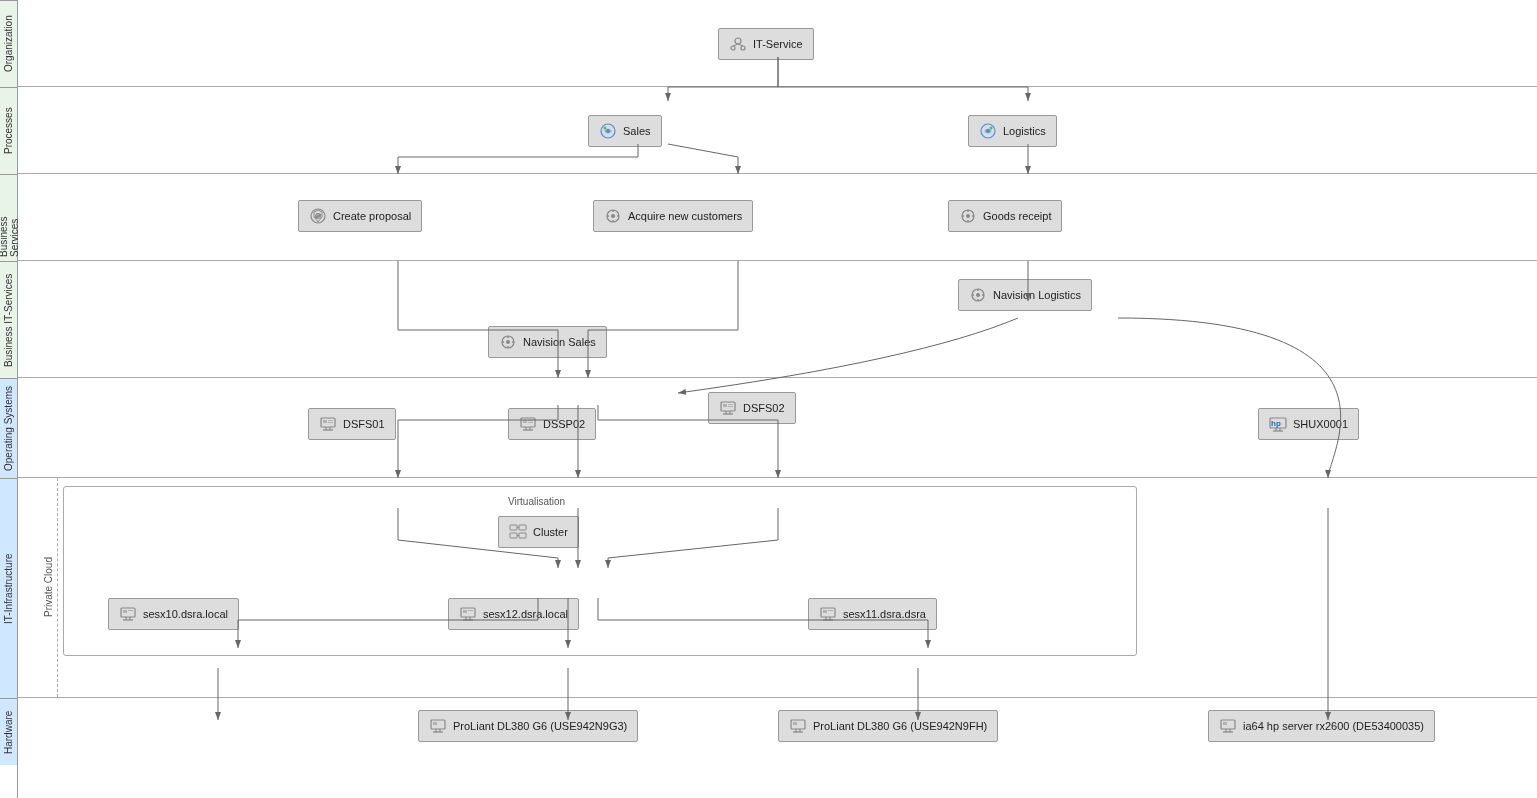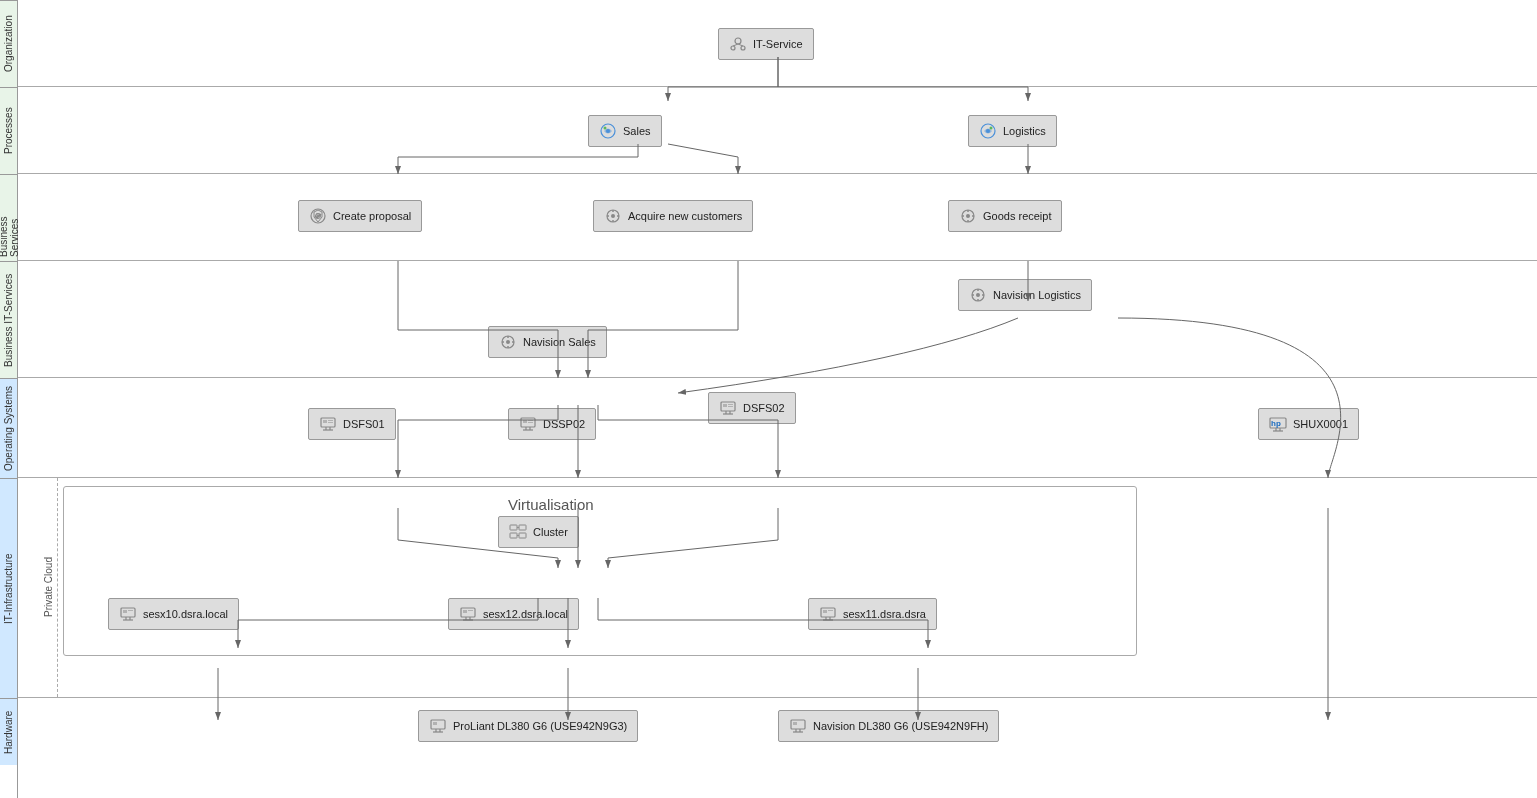--- a/index.html
+++ b/index.html
@@ -92,21 +92,21 @@
 
     .private-cloud-box {
       position: absolute;
       border: 1px solid #aaa;
       border-radius: 3px;
       background: transparent;
     }
 
     .virtualization-label {
       position: absolute;
-      font-size: 15px;
+      font-size: 10px;
       color: #555;
     }
   </style>
 </head>
 <body>
 
 <div class="main-container">
 
   <div class="row-labels">
     <div class="row-label organization">Organization</div>
@@ -391,23 +391,35 @@
       <div class="node" style="left: 760px; top: 12px;">
         <div class="node-icon">
           <svg width="16" height="14" viewBox="0 0 16 14">
             <rect x="1" y="1" width="14" height="9" rx="1" fill="none" stroke="#888" stroke-width="1.2"></rect>
             <rect x="3" y="3" width="4" height="3" fill="#888" opacity="0.5"></rect>
             <line x1="6" y1="10" x2="6" y2="13" stroke="#888" stroke-width="1.2"></line>
             <line x1="10" y1="10" x2="10" y2="13" stroke="#888" stroke-width="1.2"></line>
             <line x1="3" y1="13" x2="13" y2="13" stroke="#888" stroke-width="1.2"></line>
           </svg>
         </div>
-        <span>Navision DL380 G6 (USE942N9FH)</span>
-      </div>
-
+        <span>ProLiant DL380 G6 (USE942N9FH)</span>
+      </div>
+
+      <div class="node" style="left: 1190px; top: 12px;">
+        <div class="node-icon">
+          <svg width="16" height="14" viewBox="0 0 16 14">
+            <rect x="1" y="1" width="14" height="9" rx="1" fill="none" stroke="#888" stroke-width="1.2"></rect>
+            <rect x="3" y="3" width="4" height="3" fill="#888" opacity="0.5"></rect>
+            <line x1="6" y1="10" x2="6" y2="13" stroke="#888" stroke-width="1.2"></line>
+            <line x1="10" y1="10" x2="10" y2="13" stroke="#888" stroke-width="1.2"></line>
+            <line x1="3" y1="13" x2="13" y2="13" stroke="#888" stroke-width="1.2"></line>
+          </svg>
+        </div>
+        <span>ia64 hp server rx2600 (DE53400035)</span>
+      </div>
     </div>
 
     <svg class="arrows" style="position:absolute; top:0; left:0; width:100%; height:100%; pointer-events:none; overflow:visible;">
       <defs>
         <marker id="arrowhead" markerWidth="8" markerHeight="6" refX="8" refY="3" orient="auto">
           <polygon points="0 0, 8 3, 0 6" fill="#666"></polygon>
         </marker>
       </defs>
 
       <path d="M760,57 L760,87 L650,87 L650,101" fill="none" stroke="#666" stroke-width="1" marker-end="url(#arrowhead)"></path>

